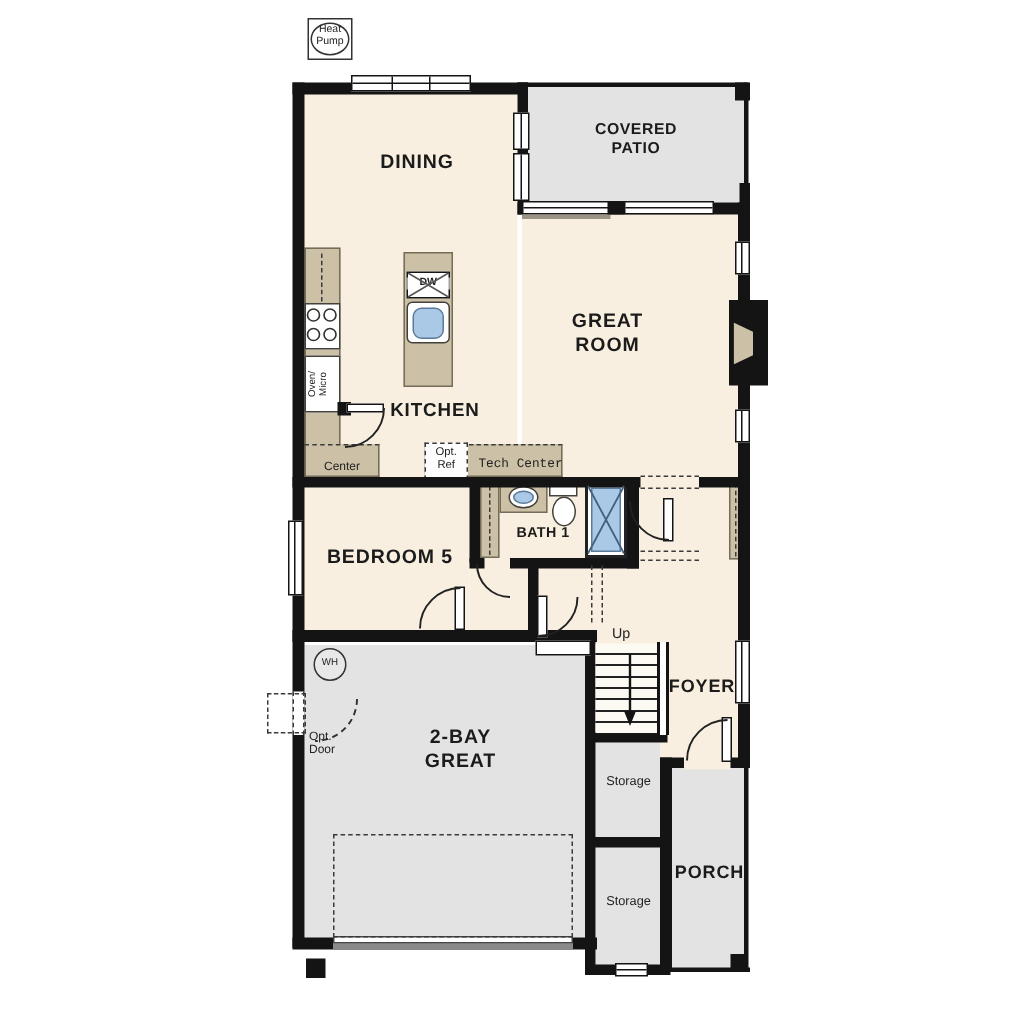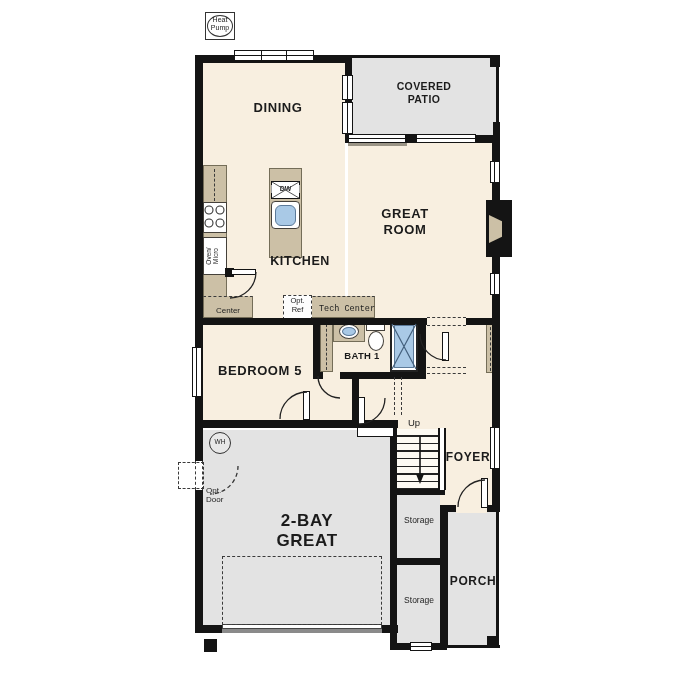--- a/index.html
+++ b/index.html
@@ -186,33 +186,33 @@
       <span>DINING</span>
     </div>
   <div class="lbl" style="left:374px;top:206px;width:62px;font-size:13px;">
     <span>GREAT</span>
       <span>ROOM</span>
   </div>
   <div class="lbl" style="left:384px;top:80px;width:80px;font-size:10.5px;letter-spacing:.4px;">
     <span>COVERED</span>
       <span>PATIO</span>
   </div>
-  <div class="lbl" style="left:250px;top:254px;width:80px;font-size:12.5px;text-align:right;">
+  <div class="lbl" style="left:250px;top:266px;width:80px;font-size:12.5px;">
       <span>KITCHEN</span>
     </div>
   <div class="lbl" style="left:214px;top:363px;width:92px;font-size:13px;">
       <span>BEDROOM 5</span>
     </div>
   <div class="lbl" style="left:338px;top:350px;width:48px;font-size:9.5px;letter-spacing:.3px;">
       <span>BATH 1</span>
     </div>
   <div class="lbl" style="left:444px;top:450px;width:48px;font-size:12px;">
       <span>FOYER</span>
     </div>
-  <div class="lbl" style="left:267px;top:511px;width:80px;font-size:17px;">
+  <div class="lbl" style="left:267px;top:483px;width:80px;font-size:13px;">
     <span>2-BAY</span>
       <span>GREAT</span>
   </div>
   <div class="lbl" style="left:448px;top:574px;width:50px;font-size:12px;">
       <span>PORCH</span>
     </div>
   <div class="sm" style="left:400px;top:516px;width:38px;font-size:8.5px;">
       <span>Storage</span>
     </div>
   <div class="sm" style="left:400px;top:596px;width:38px;font-size:8.5px;">

